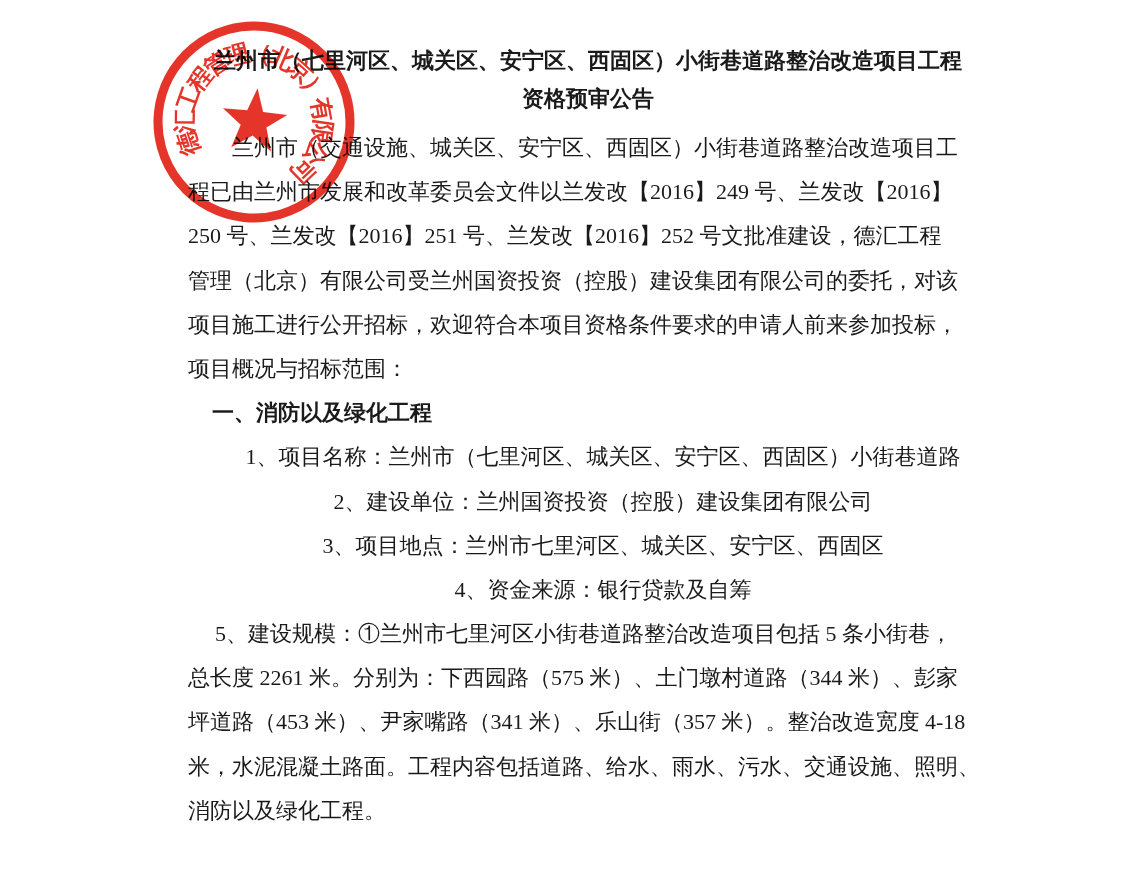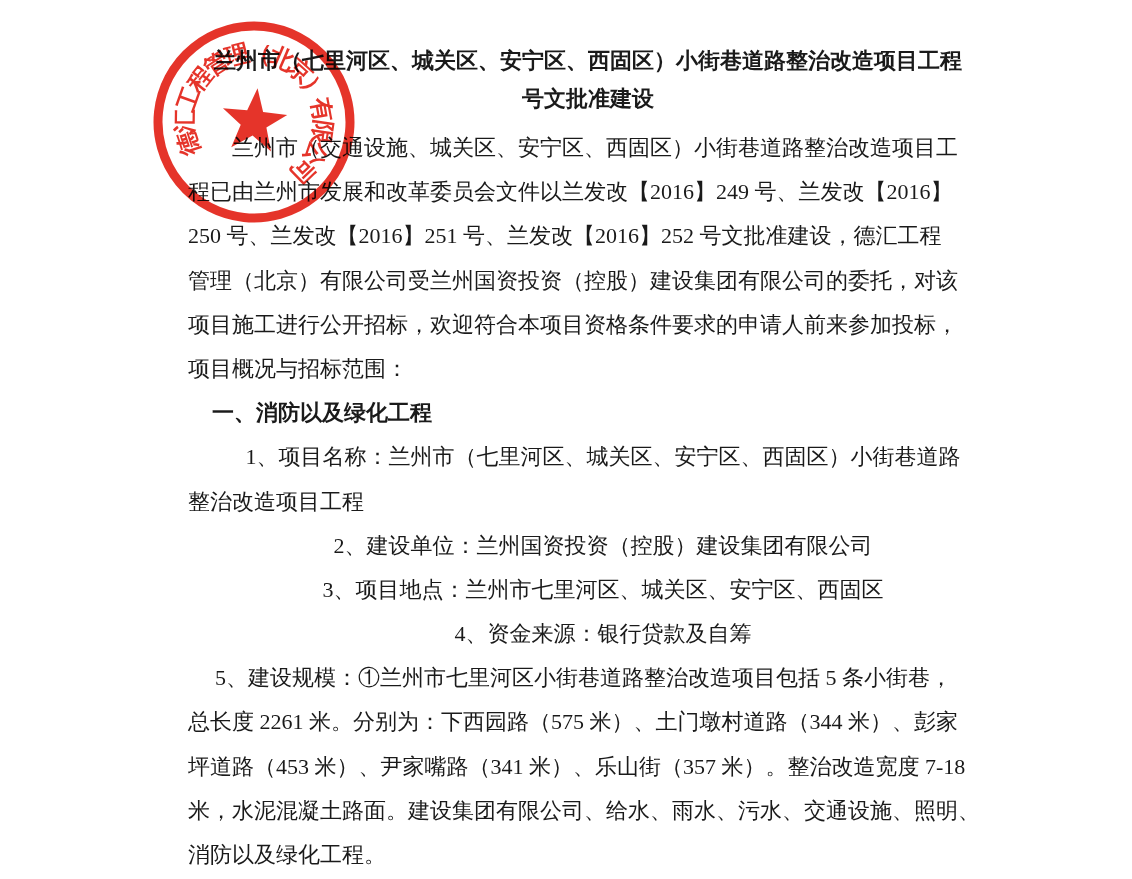--- a/index.html
+++ b/index.html
@@ -74,42 +74,41 @@
     text-anchor:middle;
   }
 </style>
 </head>
 <body>
 
 <div class="doc">
 
   <div class="title-block">
     <div class="title-line">兰州市（七里河区、城关区、安宁区、西固区）小街巷道路整治改造项目工程</div>
-    <div class="title-line">号文批准建设</div>
+    <div class="title-line">资格预审公告</div>
   </div>
 
   <div class="body-block">
     <div class="line ind2">兰州市（交通设施、城关区、安宁区、西固区）小街巷道路整治改造项目工</div>
     <div class="line">程已由兰州市发展和改革委员会文件以兰发改【2016】249 号、兰发改【2016】</div>
     <div class="line">250 号、兰发改【2016】251 号、兰发改【2016】252 号文批准建设，德汇工程</div>
     <div class="line">管理（北京）有限公司受兰州国资投资（控股）建设集团有限公司的委托，对该</div>
     <div class="line">项目施工进行公开招标，欢迎符合本项目资格条件要求的申请人前来参加投标，</div>
     <div class="line">项目概况与招标范围：</div>
 
     <div class="line indh bold">一、消防以及绿化工程</div>
 
     <div class="line indn">1、项目名称：兰州市（七里河区、城关区、安宁区、西固区）小街巷道路</div>
-    <div class="line">整治改造项目工程</div>
     <div class="line indn">2、建设单位：兰州国资投资（控股）建设集团有限公司</div>
     <div class="line indn">3、项目地点：兰州市七里河区、城关区、安宁区、西固区</div>
     <div class="line indn">4、资金来源：银行贷款及自筹</div>
     <div class="line ind5">5、建设规模：①兰州市七里河区小街巷道路整治改造项目包括 5 条小街巷，</div>
     <div class="line">总长度 2261 米。分别为：下西园路（575 米）、土门墩村道路（344 米）、彭家</div>
-    <div class="line">坪道路（453 米）、尹家嘴路（341 米）、乐山街（357 米）。整治改造宽度 7-18</div>
-    <div class="line">米，水泥混凝土路面。建设集团有限公司、给水、雨水、污水、交通设施、照明、</div>
+    <div class="line">坪道路（453 米）、尹家嘴路（341 米）、乐山街（357 米）。整治改造宽度 4-18</div>
+    <div class="line">米，水泥混凝土路面。工程内容包括道路、给水、雨水、污水、交通设施、照明、</div>
     <div class="line">消防以及绿化工程。</div>
   </div>
 </div>
 
 <svg class="seal" viewBox="0 0 280 280" aria-hidden="true">
   <g transform="rotate(6,140,140)">
     <circle class="ring" cx="140" cy="140" r="96"></circle>
     <polygon class="star" transform="translate(140,140)" points="0,-34 8,-11 32.3,-10.5 12.9,4.2 20,27.5 0,13.6 -20,27.5 -12.9,4.2 -32.3,-10.5 -8,-11"></polygon>
     <g transform="rotate(8,140,140)">
       <text x="140" y="79" transform="rotate(-122,140,140)">德</text>

